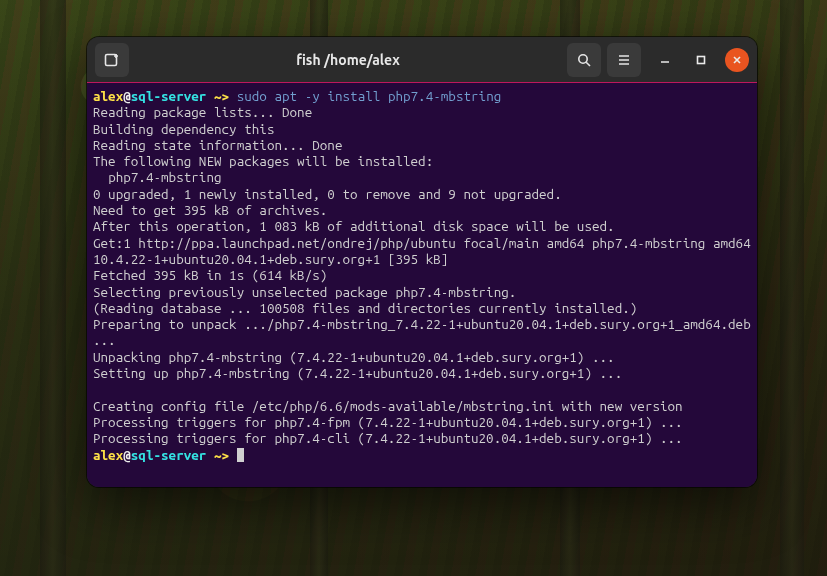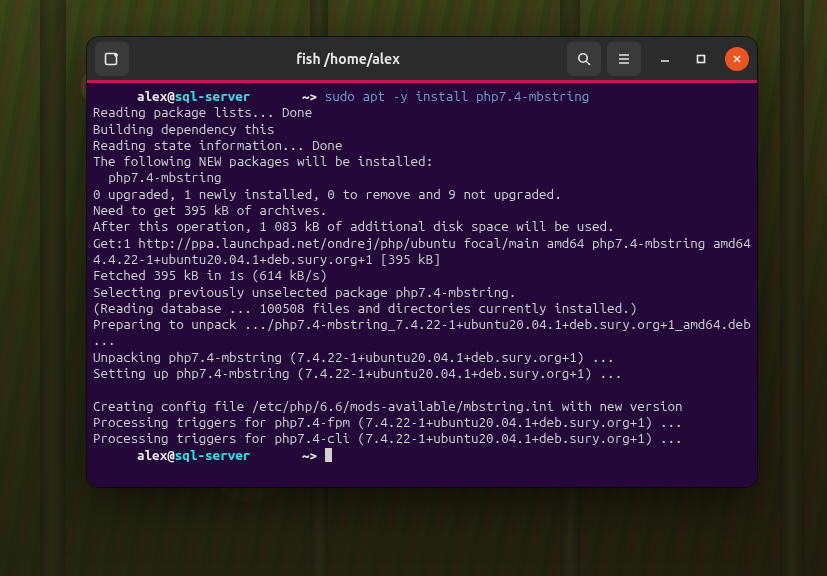--- a/index.html
+++ b/index.html
@@ -26,21 +26,21 @@
       border-radius: 12px;
       box-shadow: 0 18px 50px rgba(0,0,0,.55), 0 0 0 1px rgba(0,0,0,.6);
       display: flex; flex-direction: column;
       overflow: hidden;
     }
     .titlebar {
       height: 46px;
       background: #2b2b2b;
       display: flex; align-items: center; justify-content: space-between;
       padding: 0 8px;
-      border-bottom: 3px solid #be185d;
+      border-bottom: 1px solid #be185d;
     }
     .tb-left, .tb-right { display: flex; align-items: center; gap: 6px; }
     .tb-btn {
       width: 34px; height: 34px;
       border-radius: 6px;
       background: #3a3a3a;
       display: flex; align-items: center; justify-content: center;
       cursor: pointer;
     }
     .tb-btn svg { stroke: #e6e6e6; fill: none; stroke-width: 1.6; }
@@ -63,21 +63,21 @@
       font-size: 13.5px;
       line-height: 16.3px;
       color: #d0d0d0;
       white-space: pre-wrap;
       word-break: break-all;
       position: relative;
     }
     .term::-webkit-scrollbar { width: 10px; }
     .term::-webkit-scrollbar-track { background: #24083a; }
     .term::-webkit-scrollbar-thumb { background: #a391b0; border-radius: 5px; }
-    .g { color: #e5e5e5; font-weight: bold; margin-left: 44px; }
+    .g { color: #fde047; font-weight: bold; }
     .w { color: #eeeeec; font-weight: bold; }
     .c { color: #34e2e2; font-weight: bold; text-align: right; }
     .b { color: #729fcf; }
     .x { color: #d0d0d0; }
     .cursor {
       display: inline-block; width: 7.2px; height: 14px;
       background: #d0d0d0; vertical-align: -2px;
     }
   </style>
 </head>
@@ -137,21 +137,21 @@
 
   <div class="term"><span class="g">alex</span><span class="w">@</span><span class="c">sql-server</span><span class="g"> ~&gt; </span><span class="b">sudo</span><span class="b"> apt -y install php7.4-mbstring</span>
 <span class="x">Reading package lists... Done</span>
 <span class="x">Building dependency this</span>
 <span class="x">Reading state information... Done</span>
 <span class="x">The following NEW packages will be installed:</span>
 <span class="x">  php7.4-mbstring</span>
 <span class="x">0 upgraded, 1 newly installed, 0 to remove and 9 not upgraded.</span>
 <span class="x">Need to get 395 kB of archives.</span>
 <span class="x">After this operation, 1 083 kB of additional disk space will be used.</span>
-<span class="x">Get:1 http://ppa.launchpad.net/ondrej/php/ubuntu focal/main amd64 php7.4-mbstring amd64 4.4.22-1+ubuntu20.04.1+deb.sury.org+1 [395 kB]</span>
+<span class="x">Get:1 http://ppa.launchpad.net/ondrej/php/ubuntu focal/main amd64 php7.4-mbstring amd64 10.4.22-1+ubuntu20.04.1+deb.sury.org+1 [395 kB]</span>
 <span class="x">Fetched 395 kB in 1s (614 kB/s)</span>
 <span class="x">Selecting previously unselected package php7.4-mbstring.</span>
 <span class="x">(Reading database ... 100508 files and directories currently installed.)</span>
 <span class="x">Preparing to unpack .../php7.4-mbstring_7.4.22-1+ubuntu20.04.1+deb.sury.org+1_amd64.deb ...</span>
 <span class="x">Unpacking php7.4-mbstring (7.4.22-1+ubuntu20.04.1+deb.sury.org+1) ...</span>
 <span class="x">Setting up php7.4-mbstring (7.4.22-1+ubuntu20.04.1+deb.sury.org+1) ...</span>
 <span class="x"></span>
 <span class="x">Creating config file /etc/php/6.6/mods-available/mbstring.ini with new version</span>
 <span class="x">Processing triggers for php7.4-fpm (7.4.22-1+ubuntu20.04.1+deb.sury.org+1) ...</span>
 <span class="x">Processing triggers for php7.4-cli (7.4.22-1+ubuntu20.04.1+deb.sury.org+1) ...</span>

